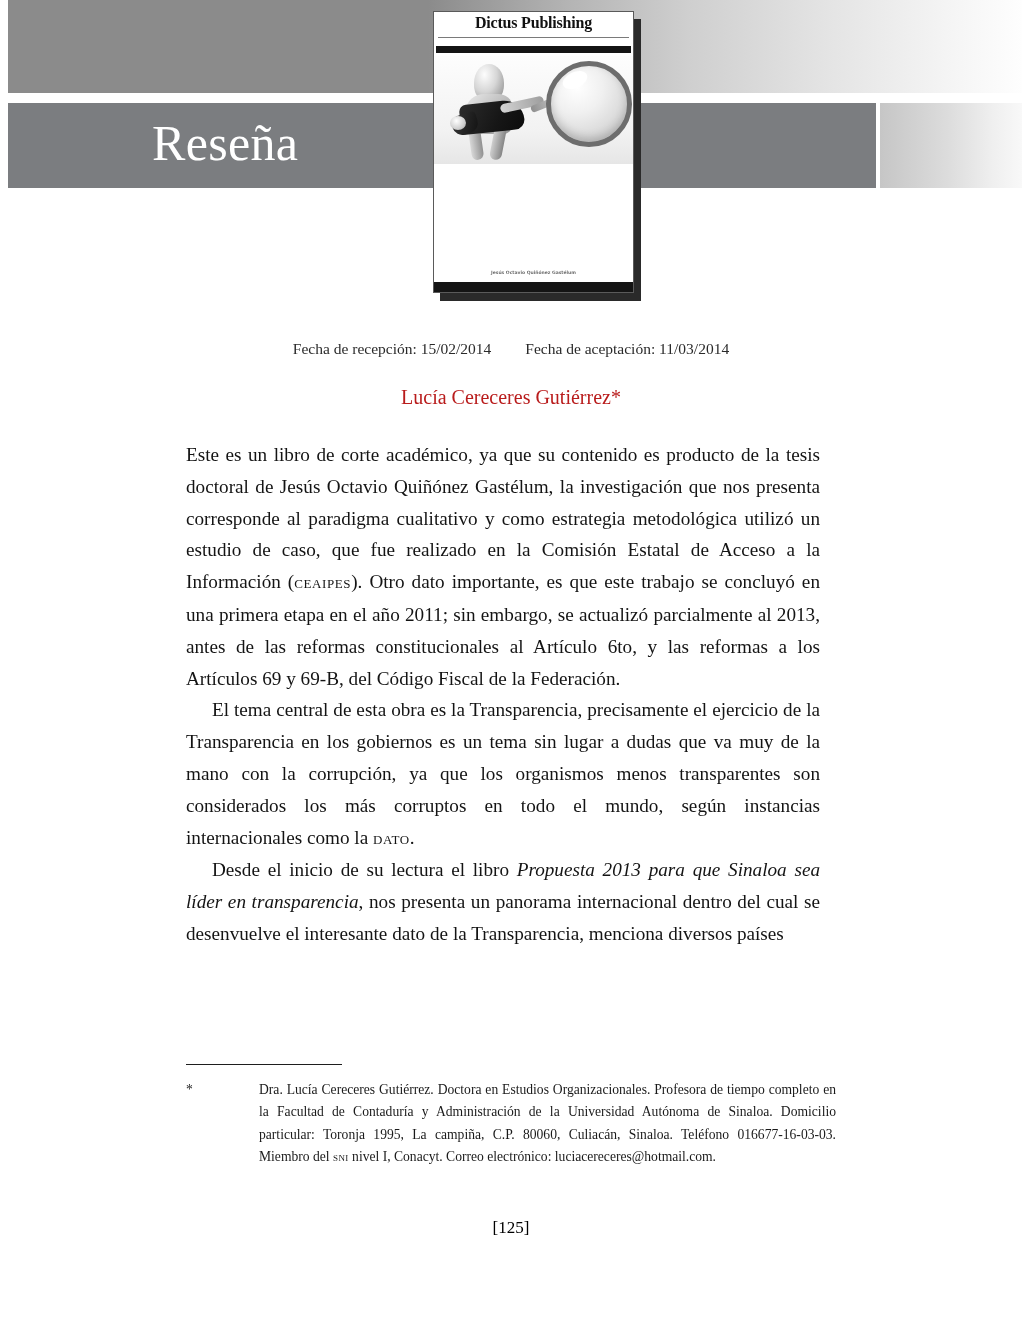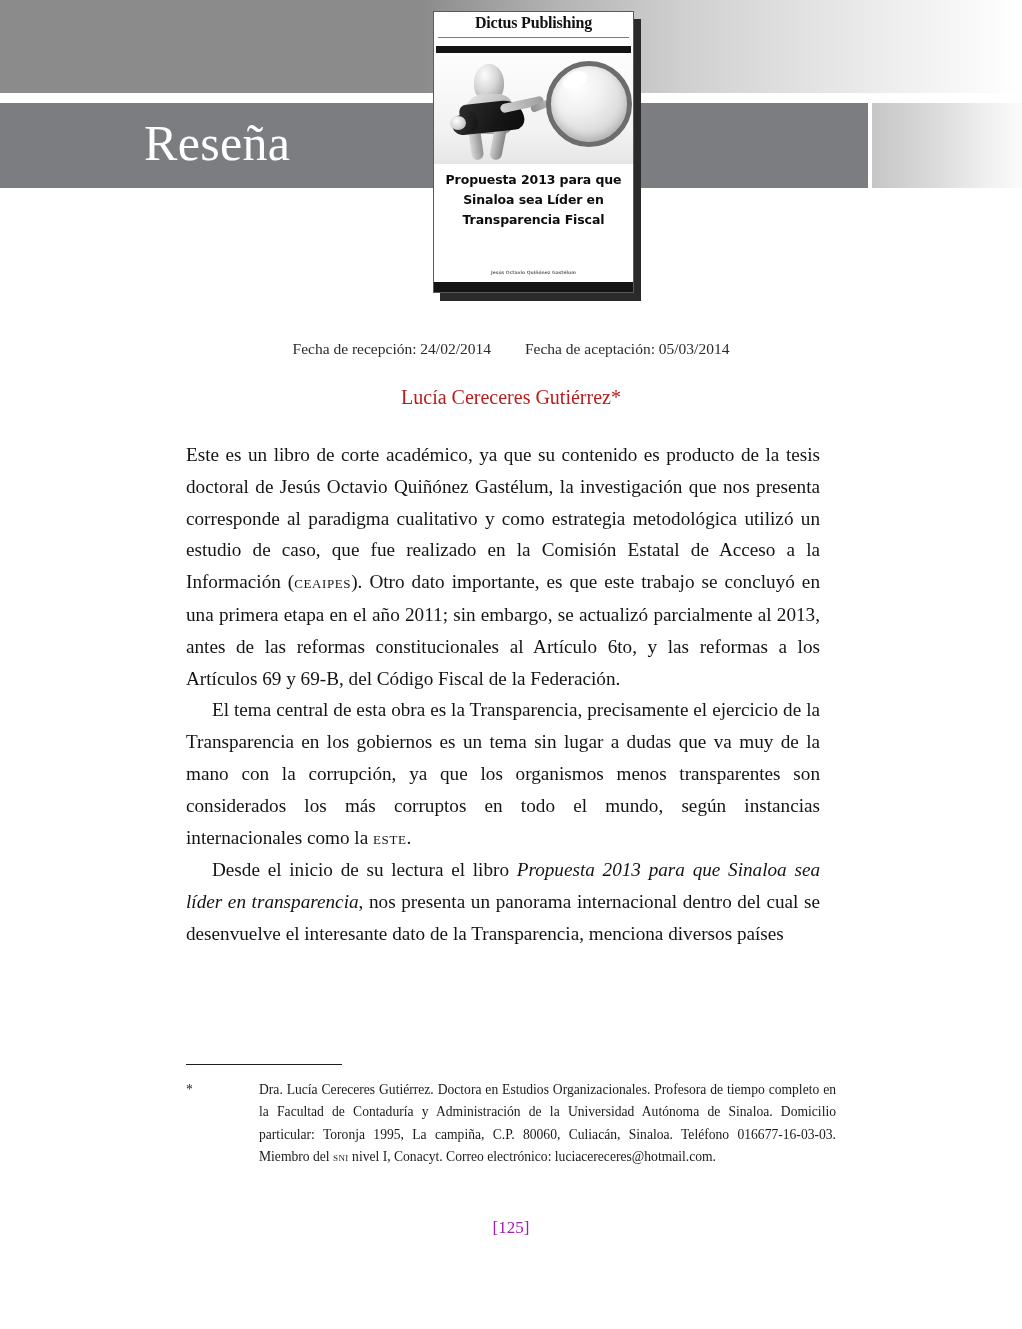--- a/index.html
+++ b/index.html
@@ -13,21 +13,21 @@
     position: relative;
     overflow: hidden;
     font-family: "Liberation Serif", "DejaVu Serif", serif;
     color: #1a1a1a;
     -webkit-font-smoothing: antialiased;
   }
 
   
   .header-zone {
     position: absolute;
-    left: 0; top: 0;
+    left: 8px; top: 0;
     width: 867px;
     height: 190px;
   }
   .band-top {
     position: absolute;
     left: 0; top: 0;
     width: 1022px;
     height: 93px;
     background: linear-gradient(to right,
         #8b8b8b 0px, #8b8b8b 420px,
@@ -317,21 +317,21 @@
   .fn-text .sc { letter-spacing: 0.4px; }
 
   
   .folio {
     position: absolute;
     left: 0;
     top: 1218px;
     width: 1022px;
     text-align: center;
     font-size: 17px;
-    color: #a21caf;
+    color: #000000;
   }
 </style>
 </head>
 <body>
 
 <div class="header-zone">
   <div class="band-top"></div>
   <div class="band-main"></div>
   <div class="band-right"></div>
   <div class="reseña-title">Reseña</div>
@@ -349,43 +349,38 @@
       <div class="fig-leg-a"></div>
       <div class="fig-leg-b"></div>
       <div class="fig-coat"></div>
       <div class="fig-coat2"></div>
       <div class="fig-cuff"></div>
       <div class="fig-arm"></div>
       <div class="glass-handle"></div>
       <div class="glass-ring"></div>
       <div class="glass-shine"></div>
     </div>
-    <div class="cover-title">
-      <span>Propuesta 2013 para que</span><br>
-      <span>Sinaloa sea Líder en</span><br>
-      <span>Transparencia Fiscal</span>
-    </div>
     <div class="cover-author">Jesús Octavio Quiñónez Gastélum</div>
     <div class="cover-footband"></div>
   </div>
 </div>
 
 <div class="article">
 
 
   <div class="dates">
-    <span>Fecha de recepción: 24/02/2014</span><span class="gap"></span><span>Fecha de aceptación: 05/03/2014</span>
+    <span>Fecha de recepción: 15/02/2014</span><span class="gap"></span><span>Fecha de aceptación: 11/03/2014</span>
   </div>
 
   <div class="author">Lucía Cereceres Gutiérrez*</div>
 
   <div class="body-text">
     <p><span>Este es un libro de corte académico, ya que su contenido es producto de la tesis doctoral de Jesús Octavio Quiñónez Gastélum, la investigación que nos presenta corresponde al paradigma cualitativo y como estrategia metodológica utilizó un estudio de caso, que fue realizado en la Comisión Estatal de Acceso a la Información (</span><span class="sc">ceaipes</span><span>). Otro dato importante, es que este trabajo se concluyó en una primera etapa en el año 2011; sin embargo, se actualizó parcialmente al 2013, antes de las reformas constitucionales al Artículo 6to, y las reformas a los Artículos 69 y 69-B, del Código Fiscal de la Federación.</span></p>
 
-    <p class="indent"><span>El tema central de esta obra es la Transparencia, precisamente el ejercicio de la Transparencia en los gobiernos es un tema sin lugar a dudas que va muy de la mano con la corrupción, ya que los organismos menos transparentes son considerados los más corruptos en todo el mundo, según instancias internacionales como la </span><span class="sc">este</span><span>.</span></p>
+    <p class="indent"><span>El tema central de esta obra es la Transparencia, precisamente el ejercicio de la Transparencia en los gobiernos es un tema sin lugar a dudas que va muy de la mano con la corrupción, ya que los organismos menos transparentes son considerados los más corruptos en todo el mundo, según instancias internacionales como la </span><span class="sc">dato</span><span>.</span></p>
 
     <p class="indent"><span> Desde el inicio de su lectura el libro </span><span class="it">Propuesta 2013 para que Sinaloa sea líder en transparencia</span><span>, nos presenta un panorama internacional dentro del cual se desenvuelve el interesante dato de la Transparencia, menciona diversos países</span></p>
   </div>
 </div>
 
 <div class="footnote">
   <div class="fn-rule"></div>
   <div class="fn-body">
     <div class="fn-mark">*</div>
     <div class="fn-text"><span>Dra. Lucía Cereceres Gutiérrez. Doctora en Estudios Organizacionales. Profesora de tiempo completo en la Facultad de Contaduría y Administración de la Universidad Autónoma de Sinaloa. Domicilio particular: Toronja 1995, La campiña, C.P. 80060, Culiacán, Sinaloa. Teléfono 016677-16-03-03. Miembro del </span><span class="sc">sni</span><span> nivel I, Conacyt. Correo electrónico: luciacereceres@hotmail.com.</span></div>

